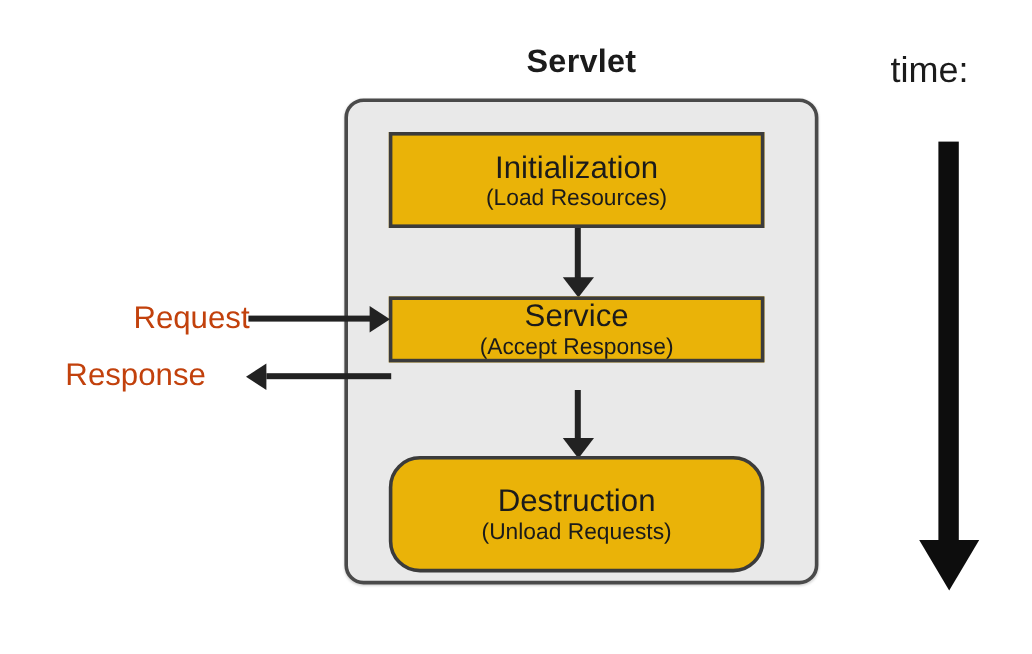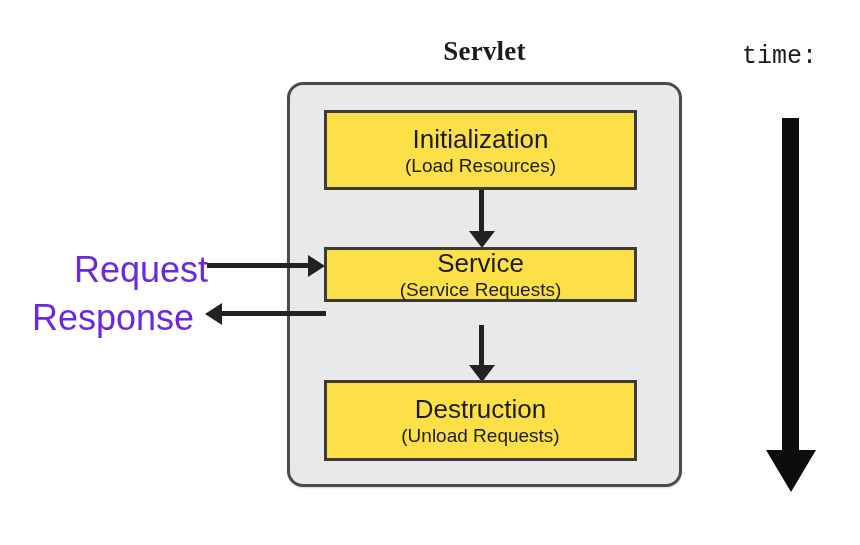--- a/index.html
+++ b/index.html
@@ -22,21 +22,20 @@
     position: absolute;
     left: 287px;
     top: 36px;
     width: 395px;
     text-align: center;
     font-size: 27px;
     font-weight: bold;
     letter-spacing: 0.2px;
     color: #1b1b1b;
     white-space: nowrap;
-    font-family: Liberation Serif, serif;
   }
 
   
   .servlet-container {
     position: absolute;
     left: 287px;
     top: 82px;
     width: 395px;
     height: 405px;
     box-sizing: border-box;
@@ -45,21 +44,21 @@
     border-radius: 16px;
     box-shadow: 0 1px 2px rgba(0,0,0,0.16);
   }
 
   
   .stage-box {
     position: absolute;
     left: 324px;
     width: 313px;
     box-sizing: border-box;
-    background: #fde047;
+    background: #eab308;
     border: 3px solid #3b3b3b;
     display: flex;
     flex-direction: column;
     align-items: center;
     justify-content: center;
     text-align: center;
     line-height: 1.0;
   }
   .stage-box .stage-title {
     font-size: 26px;
@@ -67,21 +66,21 @@
     white-space: nowrap;
   }
   .stage-box .stage-sub {
     font-size: 19px;
     color: #1b1b1b;
     margin-top: 4px;
     white-space: nowrap;
   }
   #box-init     { top: 110px; height: 80px; }
   #box-service  { top: 247px; height: 55px; }
-  #box-destroy  { top: 380px; height: 81px; }
+  #box-destroy  { top: 380px; height: 97px; border-radius: 26px; }
 
   
   .connector {
     position: absolute;
     left: 479px;
     width: 5px;
     background: #222222;
   }
   #connector-init-service    { top: 190px; height: 43px; }
   #connector-service-destroy { top: 325px; height: 41px; }
@@ -93,22 +92,22 @@
     border-left: 13px solid transparent;
     border-right: 13px solid transparent;
     border-top: 17px solid #222222;
   }
   #connector-head-init-service    { top: 231px; }
   #connector-head-service-destroy { top: 365px; }
 
   
   .io-label {
     position: absolute;
-    font-size: 36px;
-    color: #6d28d9;
+    font-size: 26px;
+    color: #c2410c;
     white-space: nowrap;
     text-align: right;
   }
   #label-request  { left: 40px; top: 249px; width: 168px; }
   #label-response { left: 18px; top: 297px; width: 190px; text-align: center; }
 
   
   #request-line {
     position: absolute;
     left: 207px;
@@ -146,22 +145,22 @@
     border-top: 11px solid transparent;
     border-bottom: 11px solid transparent;
     border-right: 17px solid #222222;
   }
 
   
   .time-label {
     position: absolute;
     left: 742px;
     top: 42px;
-    font-family: Liberation Mono, monospace;
-    font-size: 25px;
+    font-family: Liberation Sans, sans-serif;
+    font-size: 30px;
     color: #1b1b1b;
     white-space: nowrap;
   }
   #time-shaft {
     position: absolute;
     left: 782px;
     top: 118px;
     width: 17px;
     height: 335px;
     background: #0d0d0d;
@@ -189,21 +188,21 @@
   <div class="stage-box" id="box-init">
     <div class="stage-title">Initialization</div>
     <div class="stage-sub">(Load Resources)</div>
   </div>
 
   <div class="connector" id="connector-init-service"></div>
   <div class="connector-head" id="connector-head-init-service"></div>
 
   <div class="stage-box" id="box-service">
     <div class="stage-title">Service</div>
-    <div class="stage-sub">(Service Requests)</div>
+    <div class="stage-sub">(Accept Response)</div>
   </div>
 
   <div class="connector" id="connector-service-destroy"></div>
   <div class="connector-head" id="connector-head-service-destroy"></div>
 
   <div class="stage-box" id="box-destroy">
     <div class="stage-title">Destruction</div>
     <div class="stage-sub">(Unload Requests)</div>
   </div>
 

